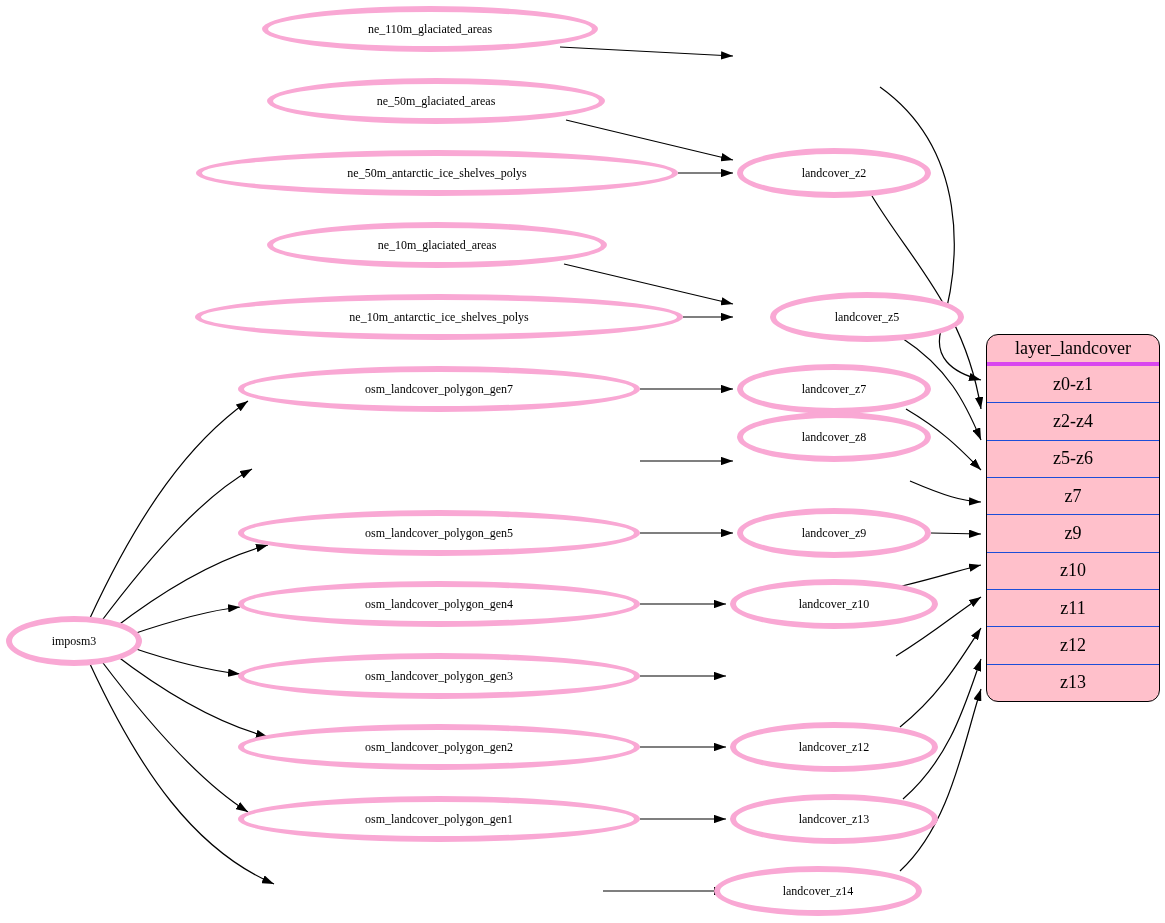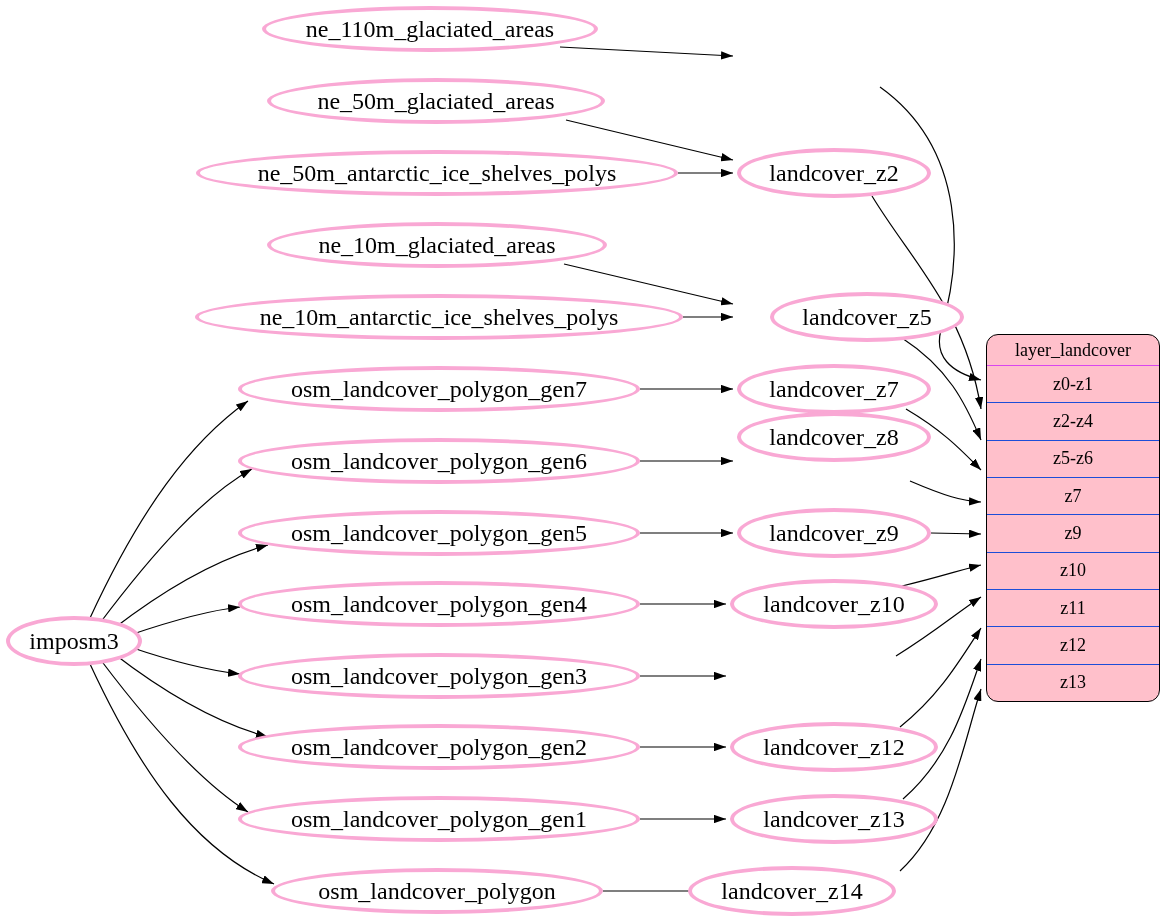--- a/index.html
+++ b/index.html
@@ -3,32 +3,32 @@
 <meta charset="utf-8">
 <style>
   html,body{margin:0;padding:0;background:#ffffff;}
   .canvas{
     position:relative;width:1165px;height:923px;background:#ffffff;
     font-family:"Liberation Serif","DejaVu Serif",serif;
     color:#000;
   }
   .edges{position:absolute;left:0;top:0;}
   .node{
-    position:absolute;border:4px solid #f9a8d4;border-radius:50%;
+    position:absolute;border:6px solid #f9a8d4;border-radius:50%;
     background:#fff;display:flex;align-items:center;justify-content:center;
-    font-size:24px;line-height:1;white-space:nowrap;box-sizing:border-box;
+    font-size:12px;line-height:1;white-space:nowrap;box-sizing:border-box;
   }
   .rtable{
     position:absolute;left:986px;top:334px;width:174px;height:368px;
     border:1px solid #000;border-radius:12px;box-sizing:border-box;
     display:flex;flex-direction:column;overflow:hidden;font-size:18px;
   }
   .rtable .thead{
     flex:0 0 31px;display:flex;align-items:center;justify-content:center;
-    border-bottom:1px solid #d946ef;box-sizing:border-box;
+    border-bottom:4px solid #d946ef;box-sizing:border-box;
   }
   .rtable .trow{
     flex:1 1 auto;display:flex;align-items:center;justify-content:center;
     border-bottom:1px solid #1d4ed8;box-sizing:border-box;
   }
   .rtable .trow:last-child{border-bottom:none;}
 </style>
 </head>
 <body>
 
@@ -94,40 +94,34 @@
     </div>
   <div class="node" style="left:267px;top:222px;width:340px;height:46px">
       <span>ne_10m_glaciated_areas</span>
     </div>
   <div class="node" style="left:195px;top:294px;width:488px;height:46px">
       <span>ne_10m_antarctic_ice_shelves_polys</span>
     </div>
   <div class="node" style="left:238px;top:366px;width:402px;height:46px">
       <span>osm_landcover_polygon_gen7</span>
     </div>
-  <div class="node" style="left:238px;top:438px;width:402px;height:46px">
-      <span>osm_landcover_polygon_gen6</span>
-    </div>
   <div class="node" style="left:238px;top:510px;width:402px;height:46px">
       <span>osm_landcover_polygon_gen5</span>
     </div>
   <div class="node" style="left:238px;top:581px;width:402px;height:46px">
       <span>osm_landcover_polygon_gen4</span>
     </div>
   <div class="node" style="left:238px;top:653px;width:402px;height:46px">
       <span>osm_landcover_polygon_gen3</span>
     </div>
   <div class="node" style="left:238px;top:724px;width:402px;height:46px">
       <span>osm_landcover_polygon_gen2</span>
     </div>
   <div class="node" style="left:238px;top:796px;width:402px;height:46px">
       <span>osm_landcover_polygon_gen1</span>
-    </div>
-  <div class="node" style="left:271px;top:868px;width:332px;height:46px">
-      <span>osm_landcover_polygon</span>
     </div>
 
   <div class="node" style="left:737px;top:148px;width:194px;height:50px">
       <span>landcover_z2</span>
     </div>
   <div class="node" style="left:770px;top:292px;width:194px;height:50px">
       <span>landcover_z5</span>
     </div>
   <div class="node" style="left:737px;top:364px;width:194px;height:50px">
       <span>landcover_z7</span>
@@ -140,21 +134,21 @@
     </div>
   <div class="node" style="left:730px;top:579px;width:208px;height:50px">
       <span>landcover_z10</span>
     </div>
   <div class="node" style="left:730px;top:722px;width:208px;height:50px">
       <span>landcover_z12</span>
     </div>
   <div class="node" style="left:730px;top:794px;width:208px;height:50px">
       <span>landcover_z13</span>
     </div>
-  <div class="node" style="left:688px;top:866px;width:208px;height:50px">
+  <div class="node" style="left:714px;top:866px;width:208px;height:50px">
       <span>landcover_z14</span>
     </div>
 
   <div class="rtable" style="background: rgb(255, 192, 203);">
     <div class="thead">layer_landcover</div>
     <div class="trow">z0-z1</div>
     <div class="trow">z2-z4</div>
     <div class="trow">z5-z6</div>
     <div class="trow">z7</div>
     <div class="trow">z9</div>

